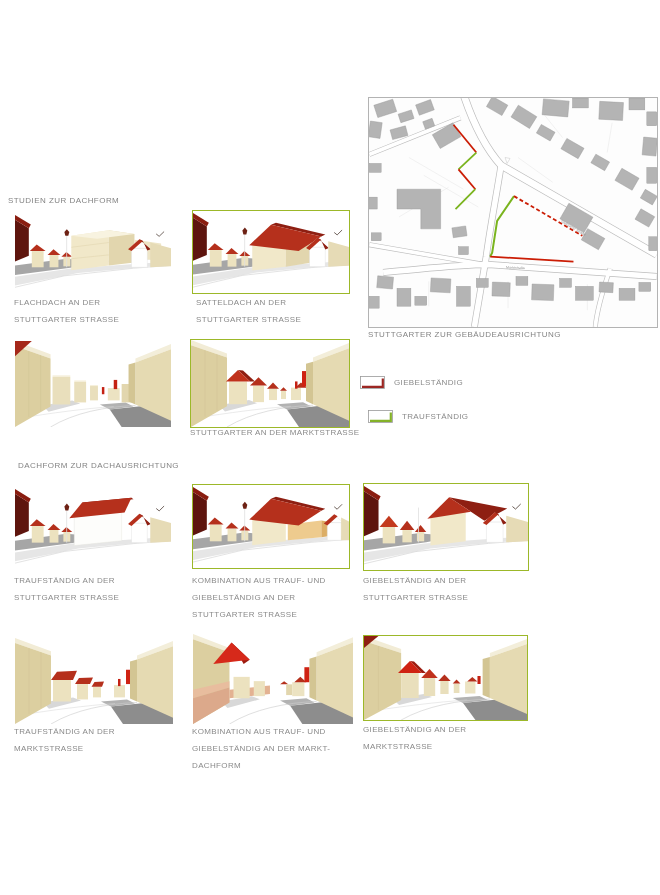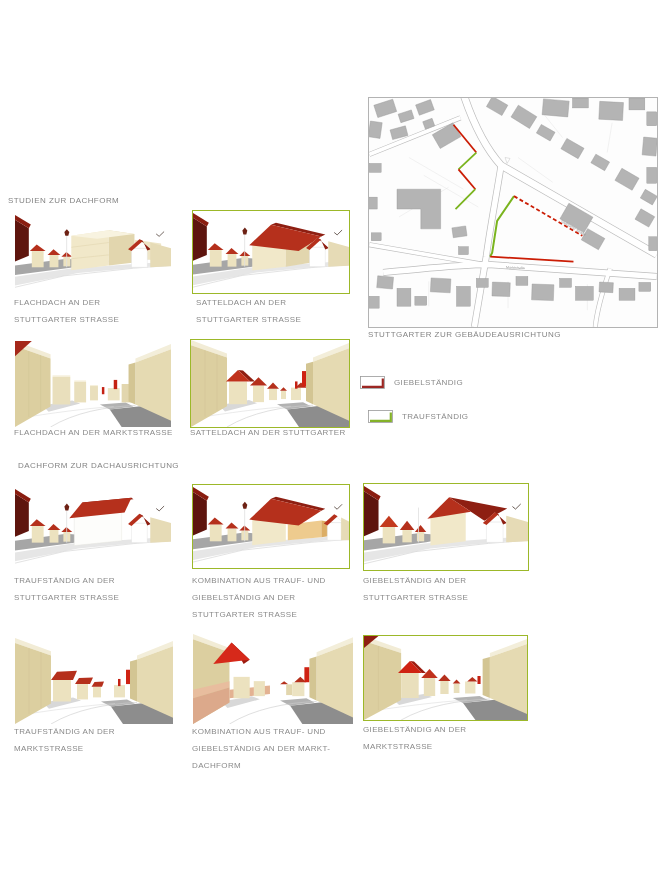--- a/index.html
+++ b/index.html
@@ -178,25 +178,22 @@
         <rect x="104" y="40" width="2.5" height="7" fill="#c42113"></rect>
       </g>
       <g>
         <path d="M158,3 L122,17 L122,21 L158,8 Z" fill="#f3eeda"></path>
         <path d="M158,8 L122,21 L122,62 L158,78 Z" fill="#e5dab2"></path>
         <path d="M122,21 L115,23 L115,59 L122,62 Z" fill="#d3c593"></path>
       </g>
     </svg>
   </div>
 
-  <div class="abs caption" style="left:14px;top:424px;">
-    <div>FLACHDACH AN DER MARKTSTRASSE</div>
-  </div>
   <div class="abs caption" style="left:190px;top:424px;">
-    <div>SATTELDACH AN DER STUTTGARTER</div>
+    <div>STUTTGARTER AN DER MARKTSTRASSE</div>
   </div>
 
   <div class="panel-img" style="left:14px;top:486px;width:158px;height:84px;">
     <svg viewBox="0 0 158 84" preserveAspectRatio="none">
       <g>
         <path d="M0,55 L52,48 L88,51 L60,57 L0,65 Z" fill="#a6a6a6"></path>
         <path d="M0,67 L58,58 L158,51 L158,54 L64,63 L0,76 Z" fill="#e6e6e6"></path>
         <path d="M0,78 L50,66 L120,58 L158,55" fill="none" stroke="#cfcfcf" stroke-width="0.6"></path>
       </g>
       <g>

